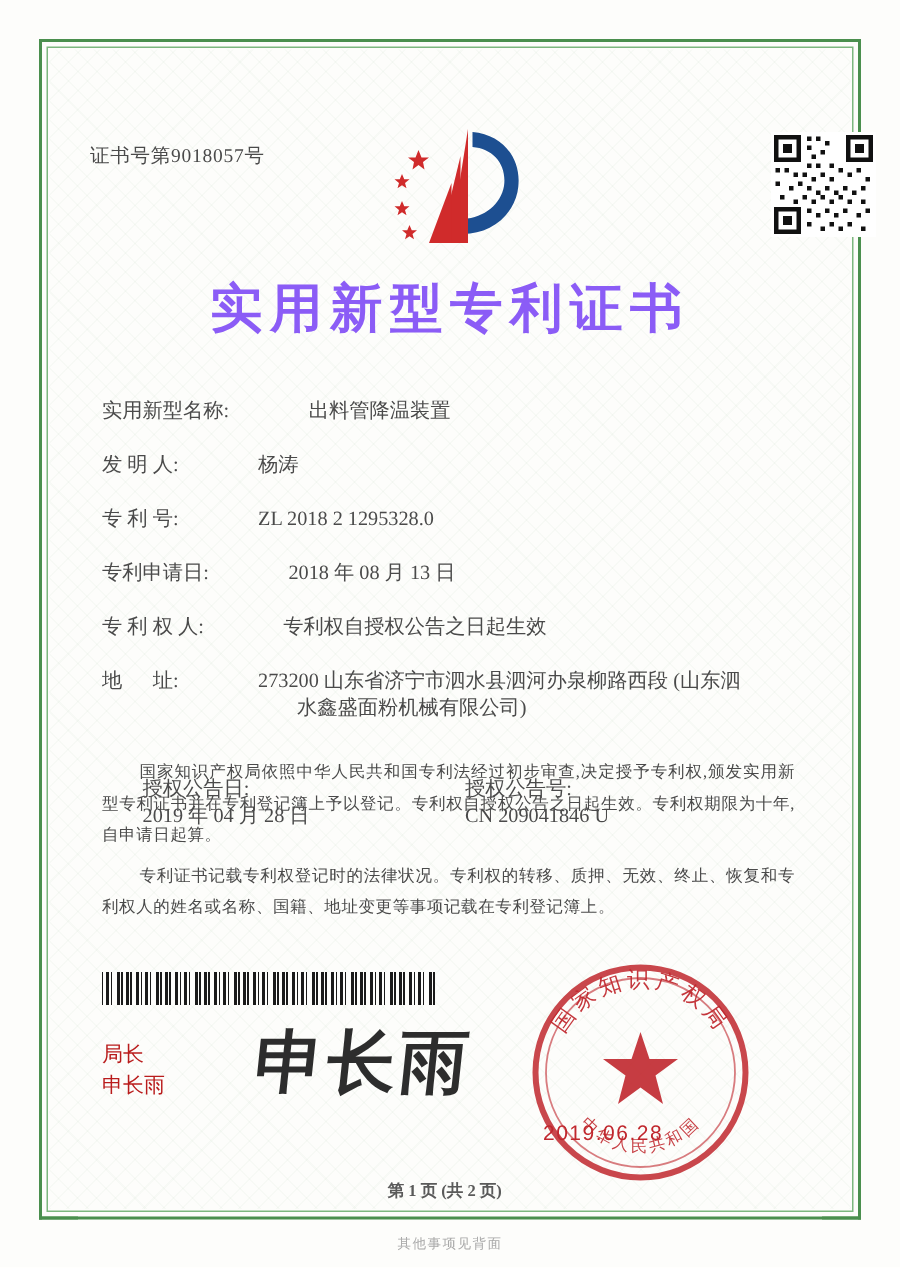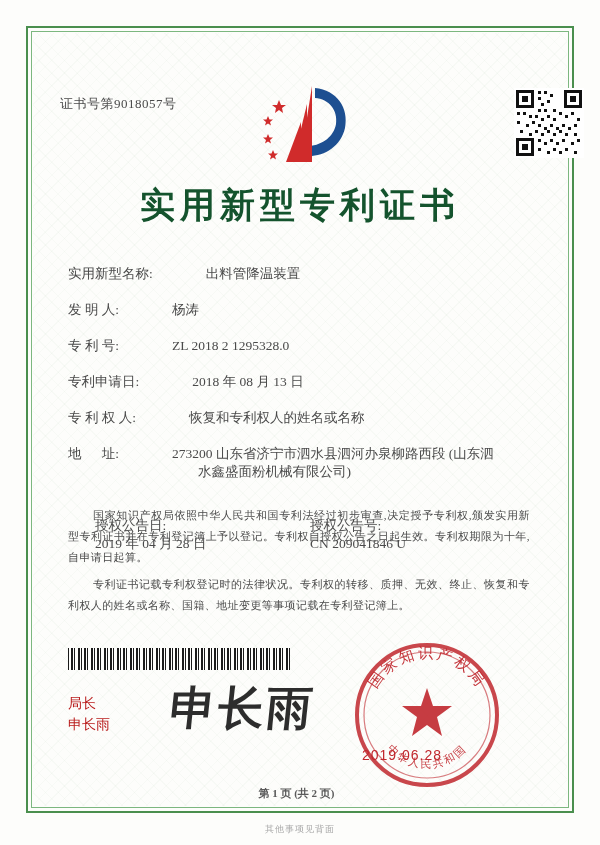--- a/index.html
+++ b/index.html
@@ -86,21 +86,21 @@
 
   .main-title {
     position: absolute;
     left: 0; top: 182px;
     width: 600px;
     text-align: center;
     font-family: "Liberation Serif", serif;
     font-weight: bold;
     font-size: 35px;
     letter-spacing: 5px;
-    color: #14532d;
+    color: #8b5cf6;
   }
 
   .fields {
     position: absolute;
     left: 68px; top: 265px;
     width: 470px;
     font-size: 13.5px;
     color: #4a4a4a;
   }
   .field-row {
@@ -334,21 +334,21 @@
       <span class="field-value">ZL 2018 2 1295328.0</span>
     </div>
 
     <div class="field-row">
       <span class="field-label">专利申请日:</span>
       <span class="field-value">2018 年 08 月 13 日</span>
     </div>
 
     <div class="field-row">
       <span class="field-label">专 利 权 人:</span>
-      <span class="field-value">恢复和专利权人的姓名或名称</span>
+      <span class="field-value">专利权自授权公告之日起生效</span>
     </div>
 
     <div class="field-row">
       <span class="field-label">地      址:</span>
       <span class="field-value">
         <span>273200 山东省济宁市泗水县泗河办泉柳路西段 (山东泗</span>
         <span class="second-line">水鑫盛面粉机械有限公司)</span>
       </span>
     </div>
 

